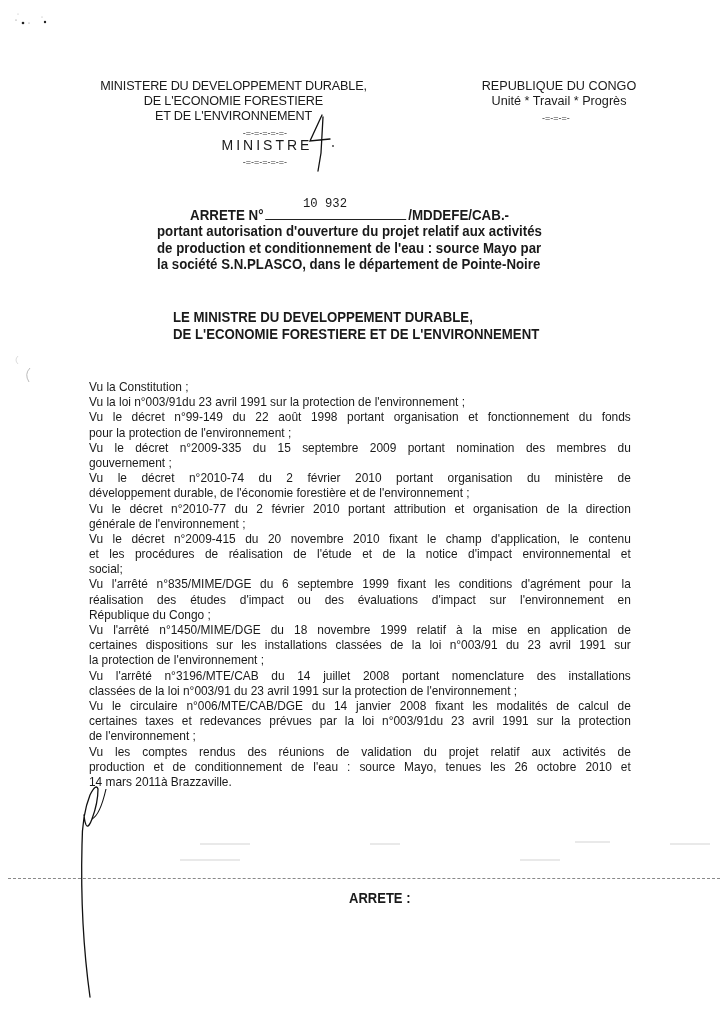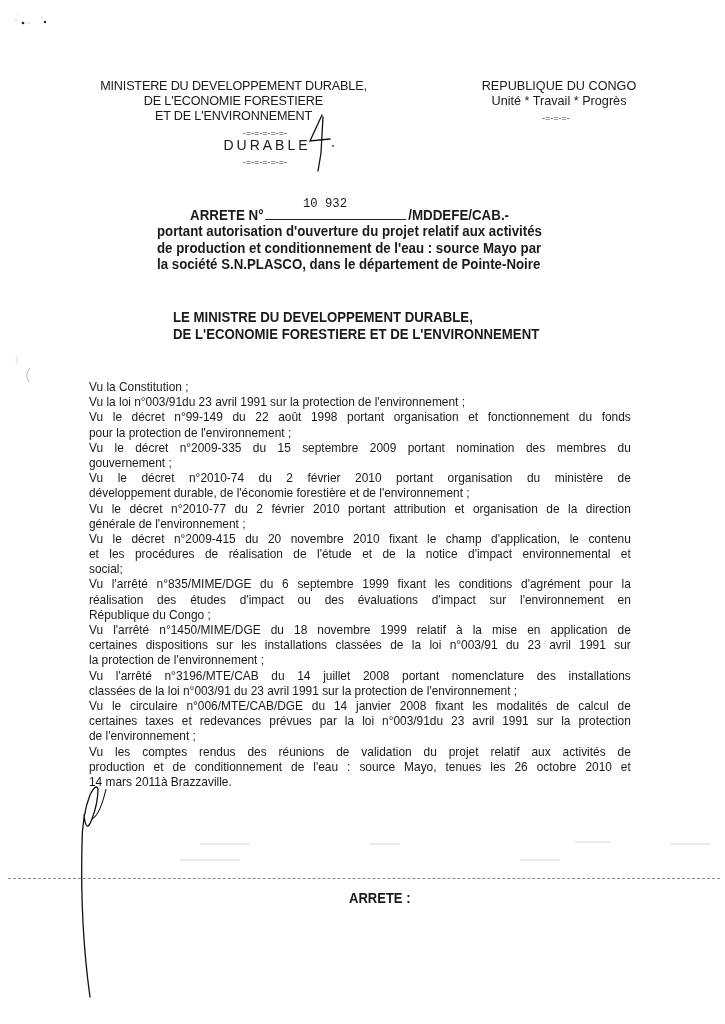--- a/index.html
+++ b/index.html
@@ -81,21 +81,21 @@
   <circle cx="30" cy="9" r="0.5" fill="#999"></circle>
     <circle cx="6" cy="6" r="0.5" fill="#aaa"></circle>
 </svg>
 
 <div class="abs hdr-left">
   <div>MINISTERE DU DEVELOPPEMENT DURABLE,</div>
   <div>DE L'ECONOMIE FORESTIERE</div>
   <div>ET DE L'ENVIRONNEMENT</div>
 </div>
 <div class="abs sep-top dash-sep">-=-=-=-=-=-</div>
-<div class="abs cabinet">DURABLE</div>
+<div class="abs cabinet">MINISTRE</div>
 <div class="abs sep-bot dash-sep">-=-=-=-=-=-</div>
 
 <svg class="abs signature-mark" viewBox="0 0 36 60">
   <path d="M22 2 L10 28 L30 26 M23 4 L21 40 L18 58" fill="none" stroke="#111" stroke-width="1.3" stroke-linecap="round"></path>
   <circle cx="33" cy="33" r="0.9" fill="#333"></circle>
 </svg>
 
 <div class="abs hdr-right">
   <div>REPUBLIQUE DU CONGO</div>
   <div>Unité * Travail * Progrès</div>

